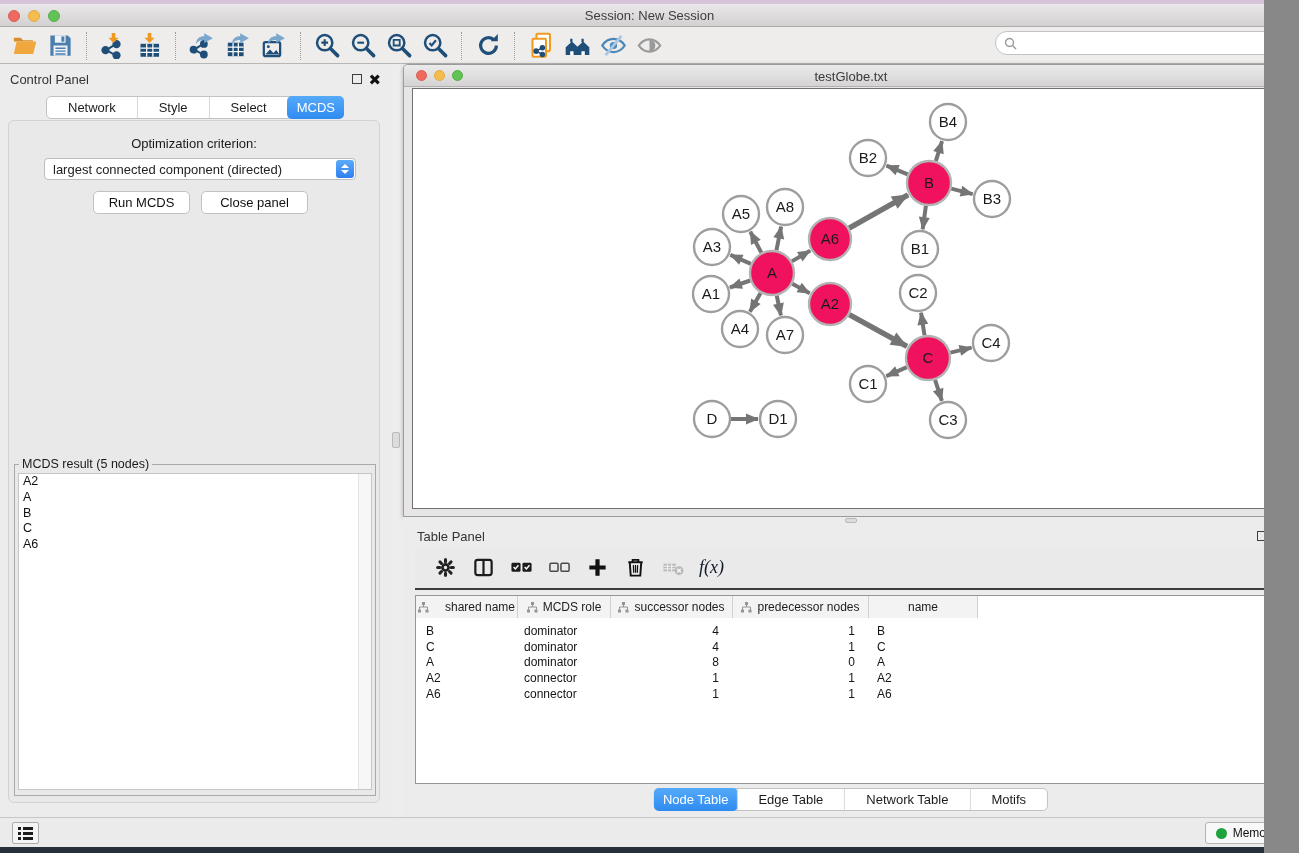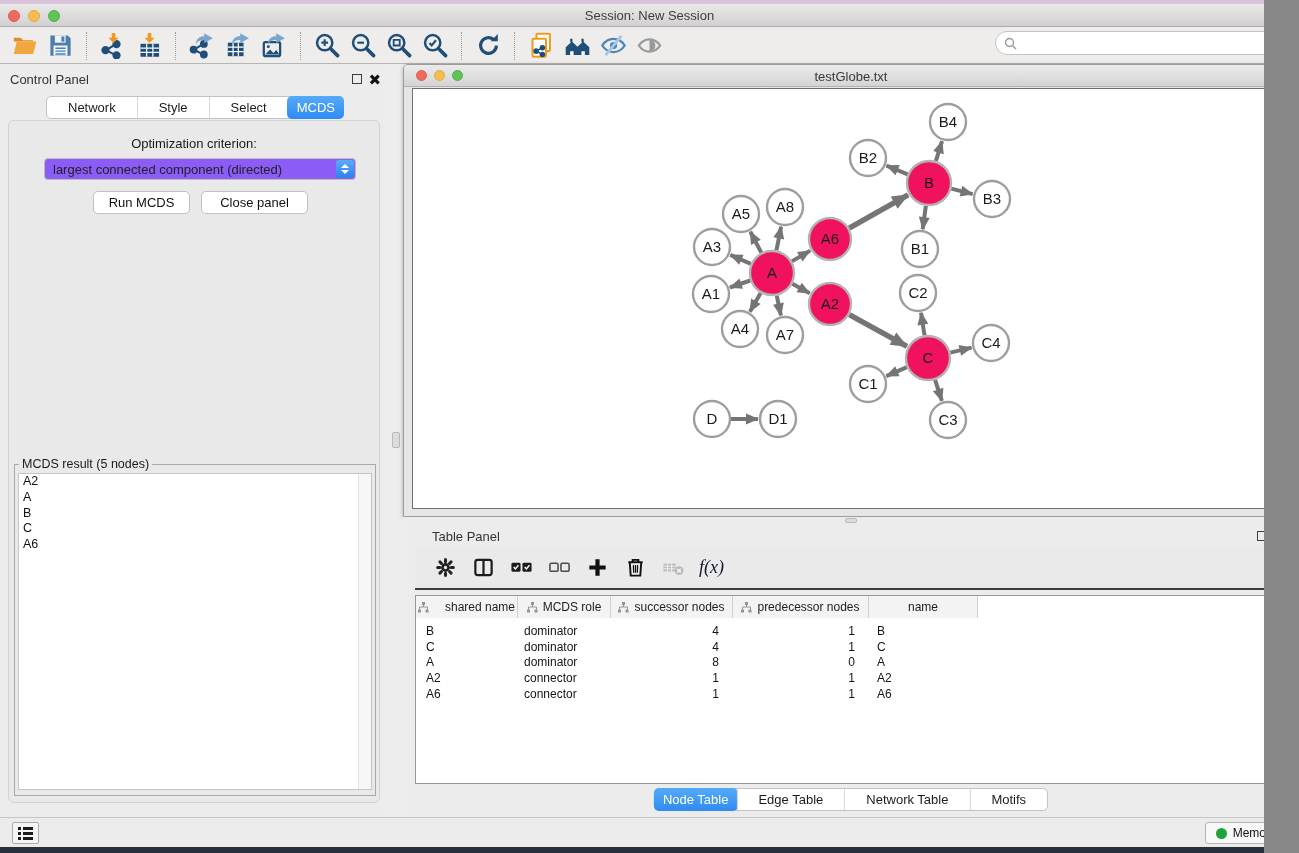--- a/index.html
+++ b/index.html
@@ -32,21 +32,21 @@
   .seg-group{position:absolute;left:50%;transform:translateX(-50%);display:inline-flex;
     background:#fff;border:1px solid #c2c2c2;border-radius:5px;}
   .seg{font-size:13px;padding:3px 21px;color:#1c1c1c;white-space:nowrap;}
   .seg + .seg{border-left:1px solid #d8d8d8;}
   .seg.active{background:linear-gradient(#55aaf8,#2f8bf2);color:#fff;border-radius:5px;border-left-color:transparent;
     margin:-1px;padding:4px 9px;}
   .cp-tabs{top:32px;}
   .cp-content{position:absolute;left:8px;top:56px;width:372px;height:683px;background:#e9e9e9;
     border:1px solid #d2d2d2;border-radius:6px;}
   .opt-label{position:absolute;left:0;right:0;top:15px;text-align:center;font-size:13px;color:#1a1a1a;}
-  .select{position:absolute;left:35px;top:37px;width:312px;height:22px;background:#8b5cf6;border:1px solid #bdbdbd;
+  .select{position:absolute;left:35px;top:37px;width:312px;height:22px;background:#ffffff;border:1px solid #bdbdbd;
     border-radius:4px;display:flex;align-items:center;font-size:13px;padding-left:8px;}
   .stepper{position:absolute;right:1px;top:1px;width:18px;height:18px;border-radius:3px;
     background:linear-gradient(#5cabf8,#2d7ff1);display:flex;flex-direction:column;align-items:center;justify-content:center;}
   .chev-up{width:0;height:0;border-left:4px solid transparent;border-right:4px solid transparent;border-bottom:4.5px solid #fff;margin-bottom:2px;}
   .chev-dn{width:0;height:0;border-left:4px solid transparent;border-right:4px solid transparent;border-top:4.5px solid #fff;}
   .cp-btn{position:absolute;top:70px;height:23px;background:#fff;border:1px solid #c1c1c1;border-radius:5px;
     font-size:13px;display:flex;align-items:center;justify-content:center;color:#111;}
   .mcds-fieldset{position:absolute;left:5px;top:336px;width:362px;height:339px;border:1px solid #a9a9a9;margin:0;padding:0;}
   .mcds-fieldset legend{font-size:12.5px;color:#1a1a1a;margin-left:4px;padding:0 3px;}
   .mcds-list{position:absolute;left:3px;top:2px;right:3px;bottom:5px;background:#fff;border:1px solid #c6c6c6;overflow:hidden;}
@@ -62,21 +62,21 @@
     border:1px solid #9b9b9b;border-radius:5px 5px 0 0;box-shadow:0 1px 4px rgba(0,0,0,.25);}
   .net-titlebar{position:absolute;left:0;top:0;right:0;height:22px;border-radius:4px 4px 0 0;
     background:linear-gradient(#ebebeb,#d5d3d4);border-bottom:1px solid #b1b1b1;}
   .net-titlebar .tl{width:11px;height:11px;top:5px;}
   .net-title{position:absolute;left:0;right:0;top:4px;text-align:center;font-size:13px;color:#3a3a3a;}
   .net-canvas{position:absolute;left:8px;top:23px;width:884px;height:421px;background:#fff;border:1px solid #6f6f6f;}
   .net-canvas svg{display:block;}
   .resize-grip{position:absolute;right:1px;bottom:1px;width:14px;height:14px;}
   
   .table-panel{position:absolute;left:403px;top:524px;width:896px;height:293px;background:#ececec;}
-  .tp-title{position:absolute;left:29px;top:5px;font-size:13px;color:#333;}
+  .tp-title{position:absolute;left:14px;top:5px;font-size:13px;color:#333;}
   .tp-toolbar{position:absolute;left:12px;top:23px;width:872px;height:43px;background:#ebeaea;
     border-bottom:2px solid #3c3c3c;display:flex;align-items:center;padding-left:14px;}
   .tp-btn{width:32px;height:32px;display:flex;align-items:center;justify-content:center;margin-right:6px;}
   .tp-btn svg{width:23px;height:23px;}
   .fx{font-family:"Liberation Serif","DejaVu Serif",serif;font-style:italic;font-size:18px;color:#0f172a;margin-left:4px;}
   .data-table{position:absolute;left:12px;top:71px;width:872px;height:189px;background:#fff;border:1px solid #969696;overflow:hidden;}
   .thead{display:flex;height:22px;background:#f3f3f3;border-bottom:1px solid #bdbdbd;width:562px;}
   .th{display:flex;align-items:center;justify-content:center;gap:5px;font-size:12px;color:#1d1d1d;
     border-right:1px solid #d0d0d0;height:22px;background:#f3f3f3;}
   .tr{display:flex;height:15.8px;align-items:center;}

